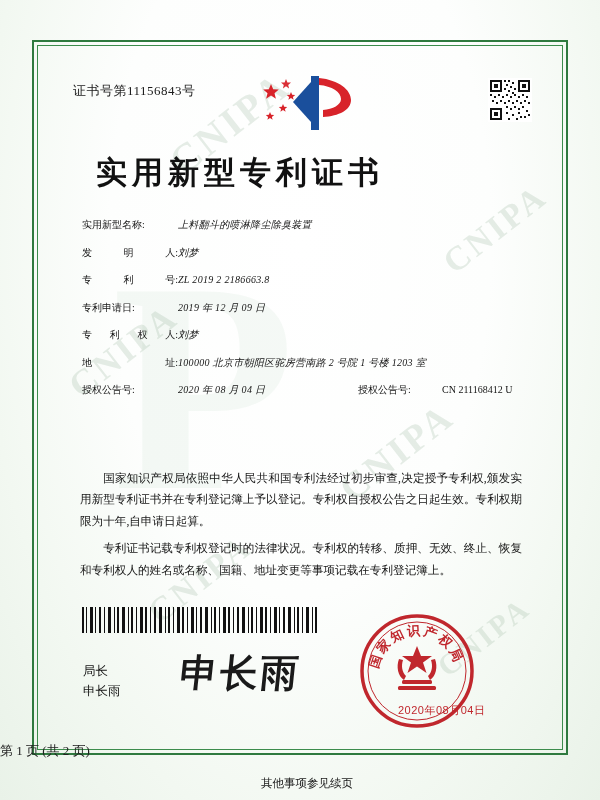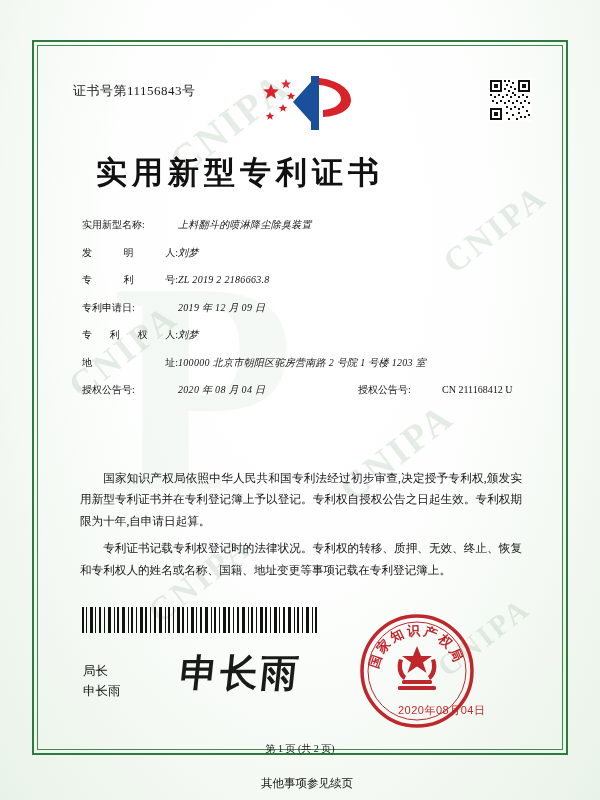--- a/index.html
+++ b/index.html
@@ -194,22 +194,22 @@
     letter-spacing: 0.5px;
     font-family: Liberation Sans, sans-serif;
     margin-left: 28px;
   }
 
   
   .page-num {
     position: absolute;
     left: 0; top: 742px;
     width: 600px;
-    text-align: center;
-    font-size: 10px;
+    text-align: left;
+    font-size: 13px;
     color: #222222;
     font-family: "Liberation Serif", "DejaVu Serif", serif;
   }
   .footnote {
     position: absolute;
     left: 0; top: 776px;
     width: 600px;
     text-align: center;
     font-size: 11.5px;
     color: #1a1a1a;

